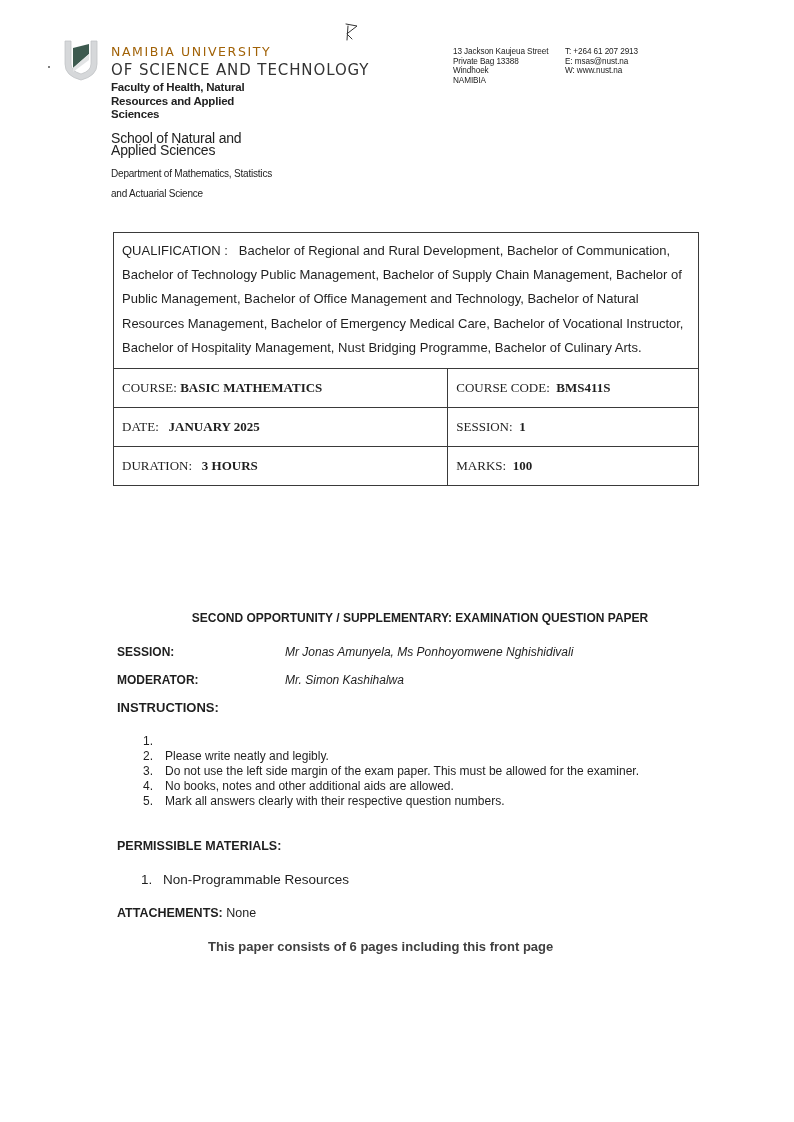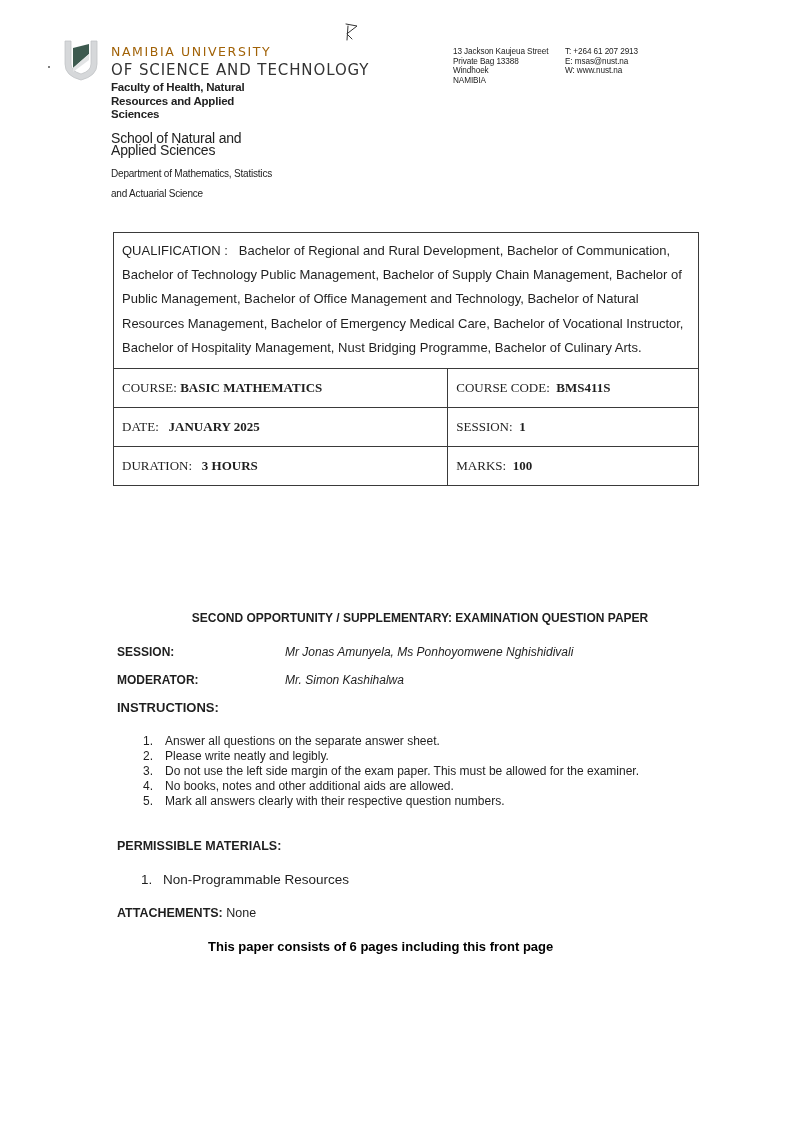--- a/index.html
+++ b/index.html
@@ -34,21 +34,21 @@
   .lbl { left: 117px; font-size: 12px; font-weight: 700; color: #1f1f1f; }
   .val { left: 285px; font-size: 12px; font-style: italic; color: #1f1f1f; }
 
   .instr-list { left: 143px; top: 734px; font-size: 12px; line-height: 15px; color: #1f1f1f; margin: 0; padding: 0; list-style: none; }
   .instr-list li { display: flex; }
   .instr-list .num { width: 22px; display: inline-block; }
 
   .perm-item { left: 141px; top: 872px; font-size: 13.5px; color: #1f1f1f; }
   .perm-item .num { display: inline-block; width: 22px; }
 
-  .footer-note { left: 208px; top: 939px; font-size: 13px; font-weight: 700; color: #000000; }
+  .footer-note { left: 208px; top: 939px; font-size: 13px; font-weight: 700; color: #404040; }
 </style>
 </head>
 <body>
 
 <div class="abs logo">
   <svg width="38" height="44" viewBox="0 0 38 44">
     <path d="M3 3 L3 26 Q3 38 19 42 Q35 38 35 26 L35 3 L29 3 L29 26 Q29 33 19 36 Q9 33 9 26 L9 3 Z" fill="#d6d8da" stroke="#c2c4c6" stroke-width="0.8"></path>
     <path d="M11 10 L11 30 L27 16 L27 6 Z" fill="#3d5a4f"></path>
     <path d="M11 30 L27 16 L27 22 L11 34 Z" fill="#e2e4e5"></path>
   </svg>
@@ -118,21 +118,20 @@
 <div class="abs val" style="top:645px;">Mr Jonas Amunyela, Ms Ponhoyomwene Nghishidivali</div>
 
 <div class="abs lbl" style="top:673px;">MODERATOR:</div>
 <div class="abs val" style="top:673px;">Mr. Simon Kashihalwa</div>
 
 <div class="abs lbl" style="top:700px; font-size:13px;">INSTRUCTIONS:</div>
 
 <ul class="abs instr-list">
   <li>
       <span class="num">1.</span>
-      <span>Answer all questions on the separate answer sheet.</span>
     </li>
   <li>
       <span class="num">2.</span>
       <span>Please write neatly and legibly.</span>
     </li>
   <li>
       <span class="num">3.</span>
       <span>Do not use the left side margin of the exam paper.  This must be allowed for the examiner.</span>
     </li>
   <li>

